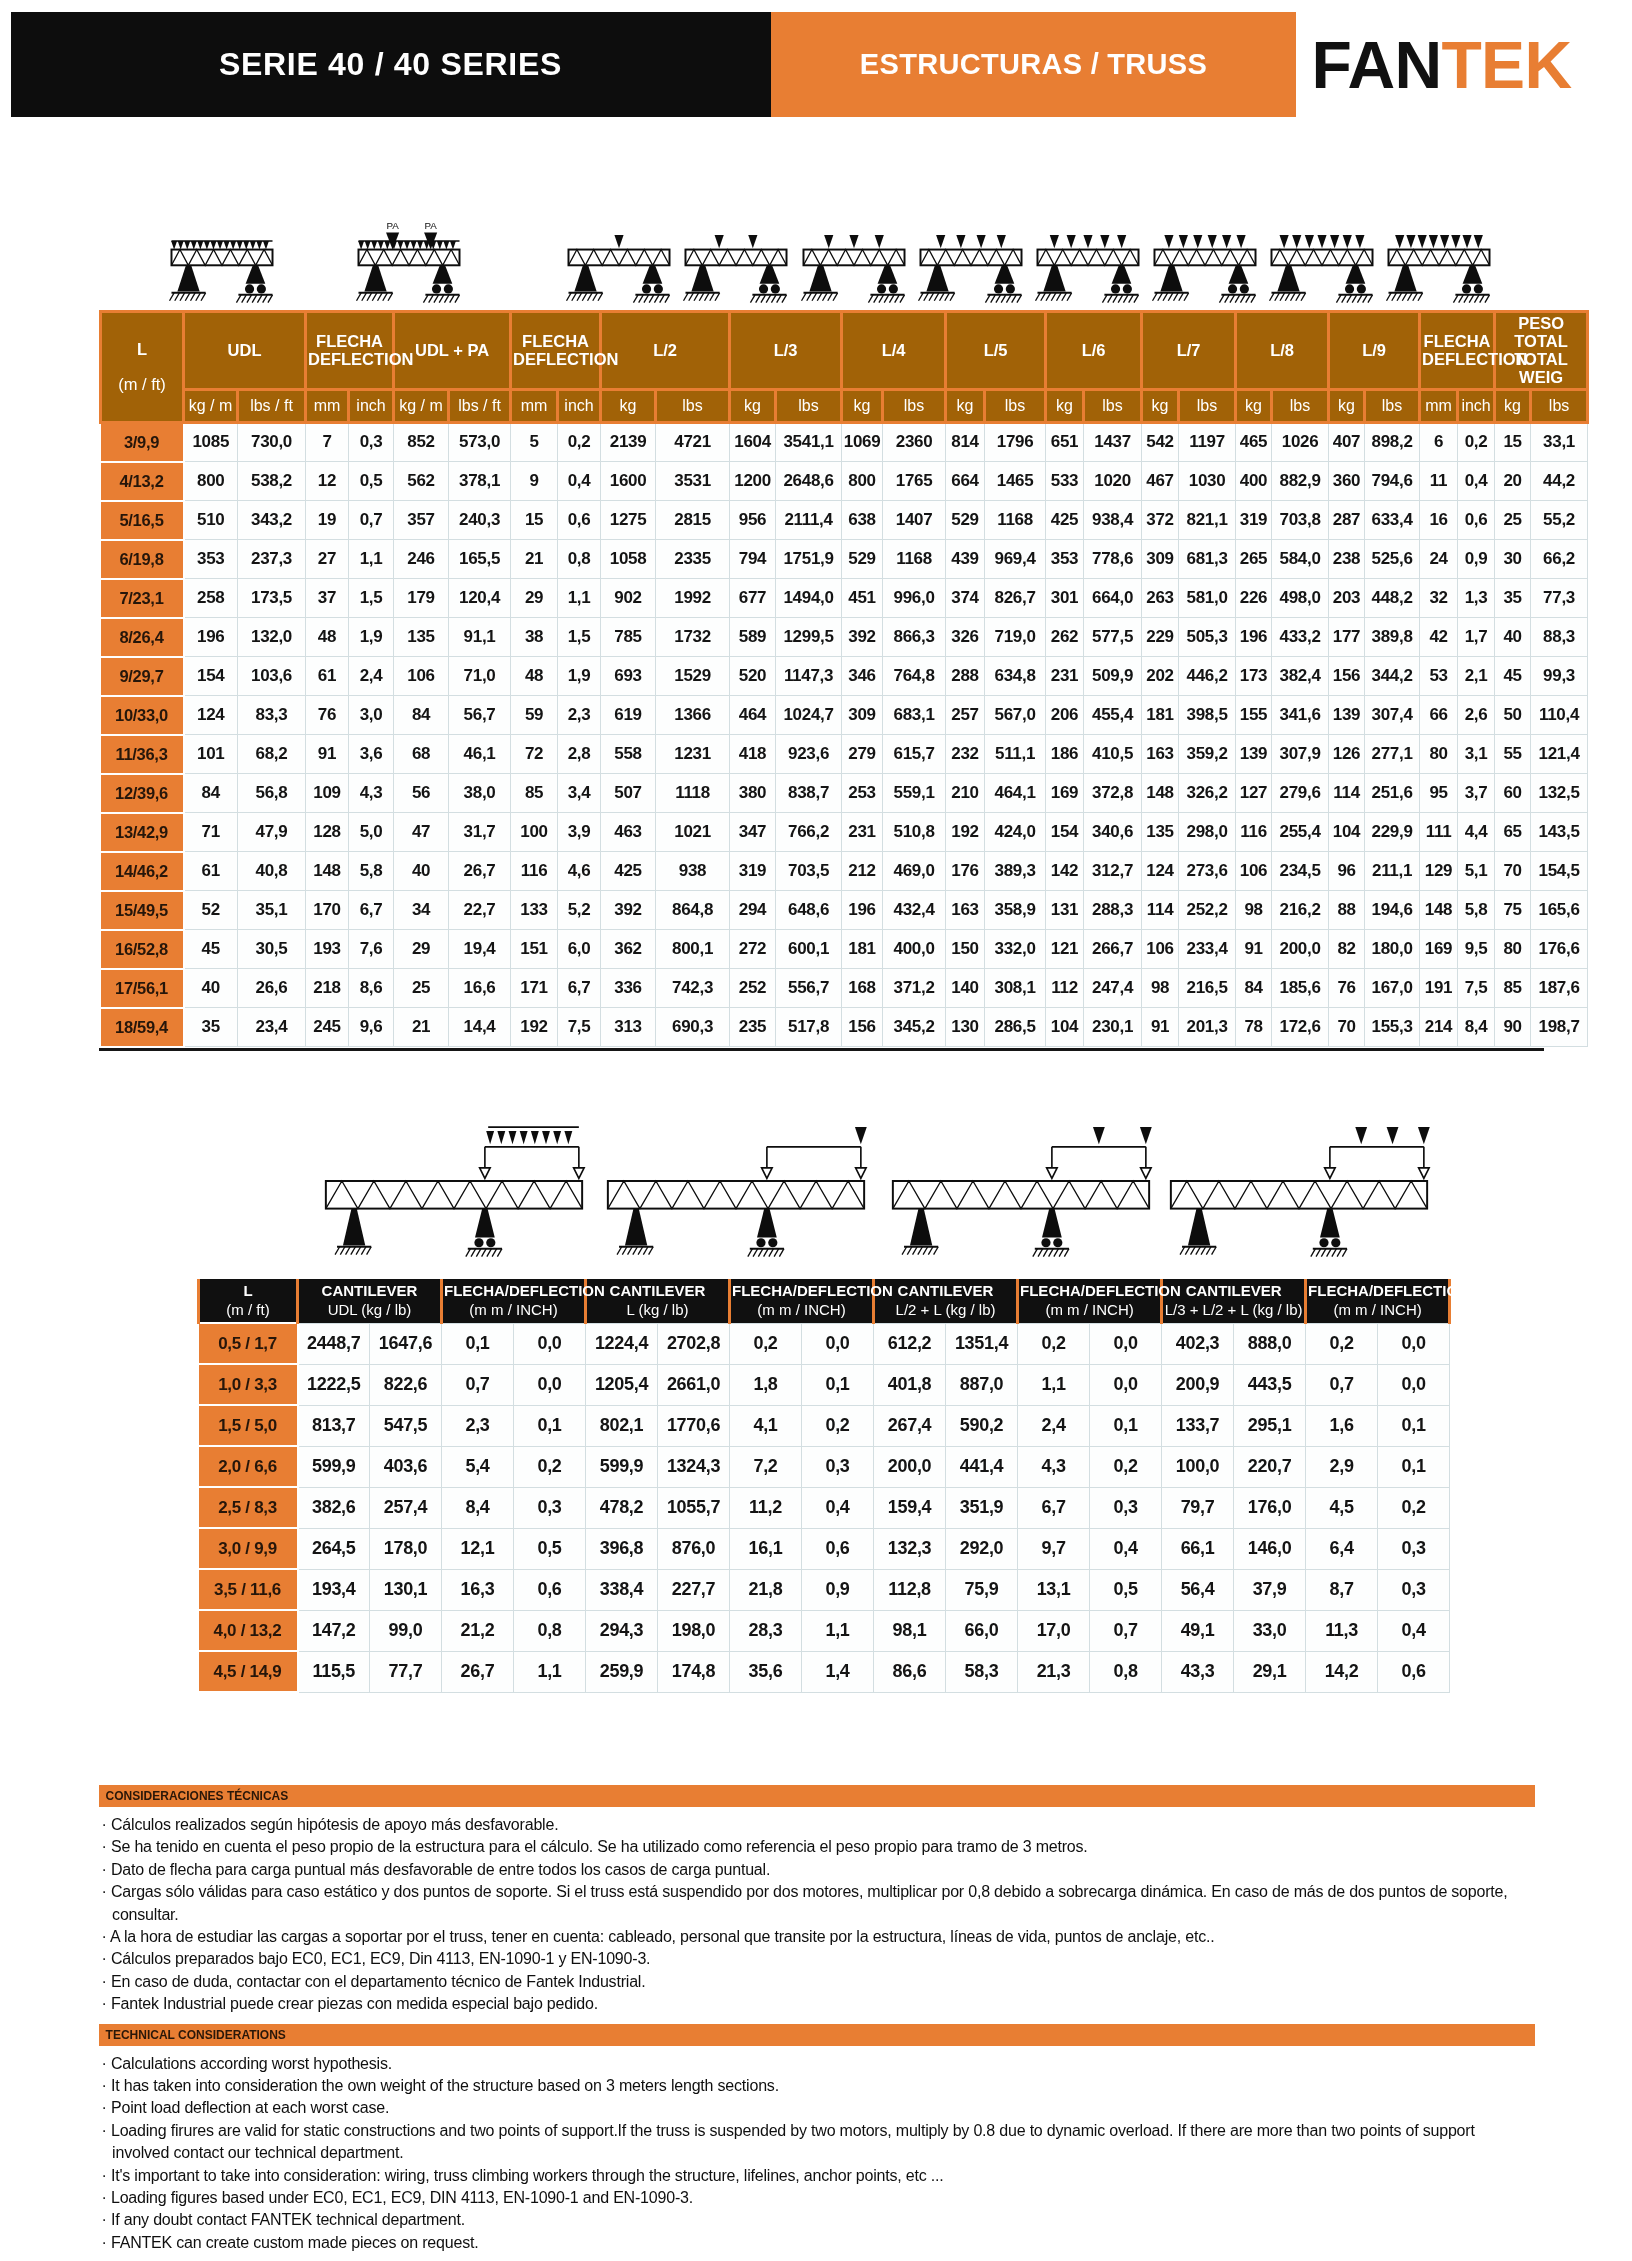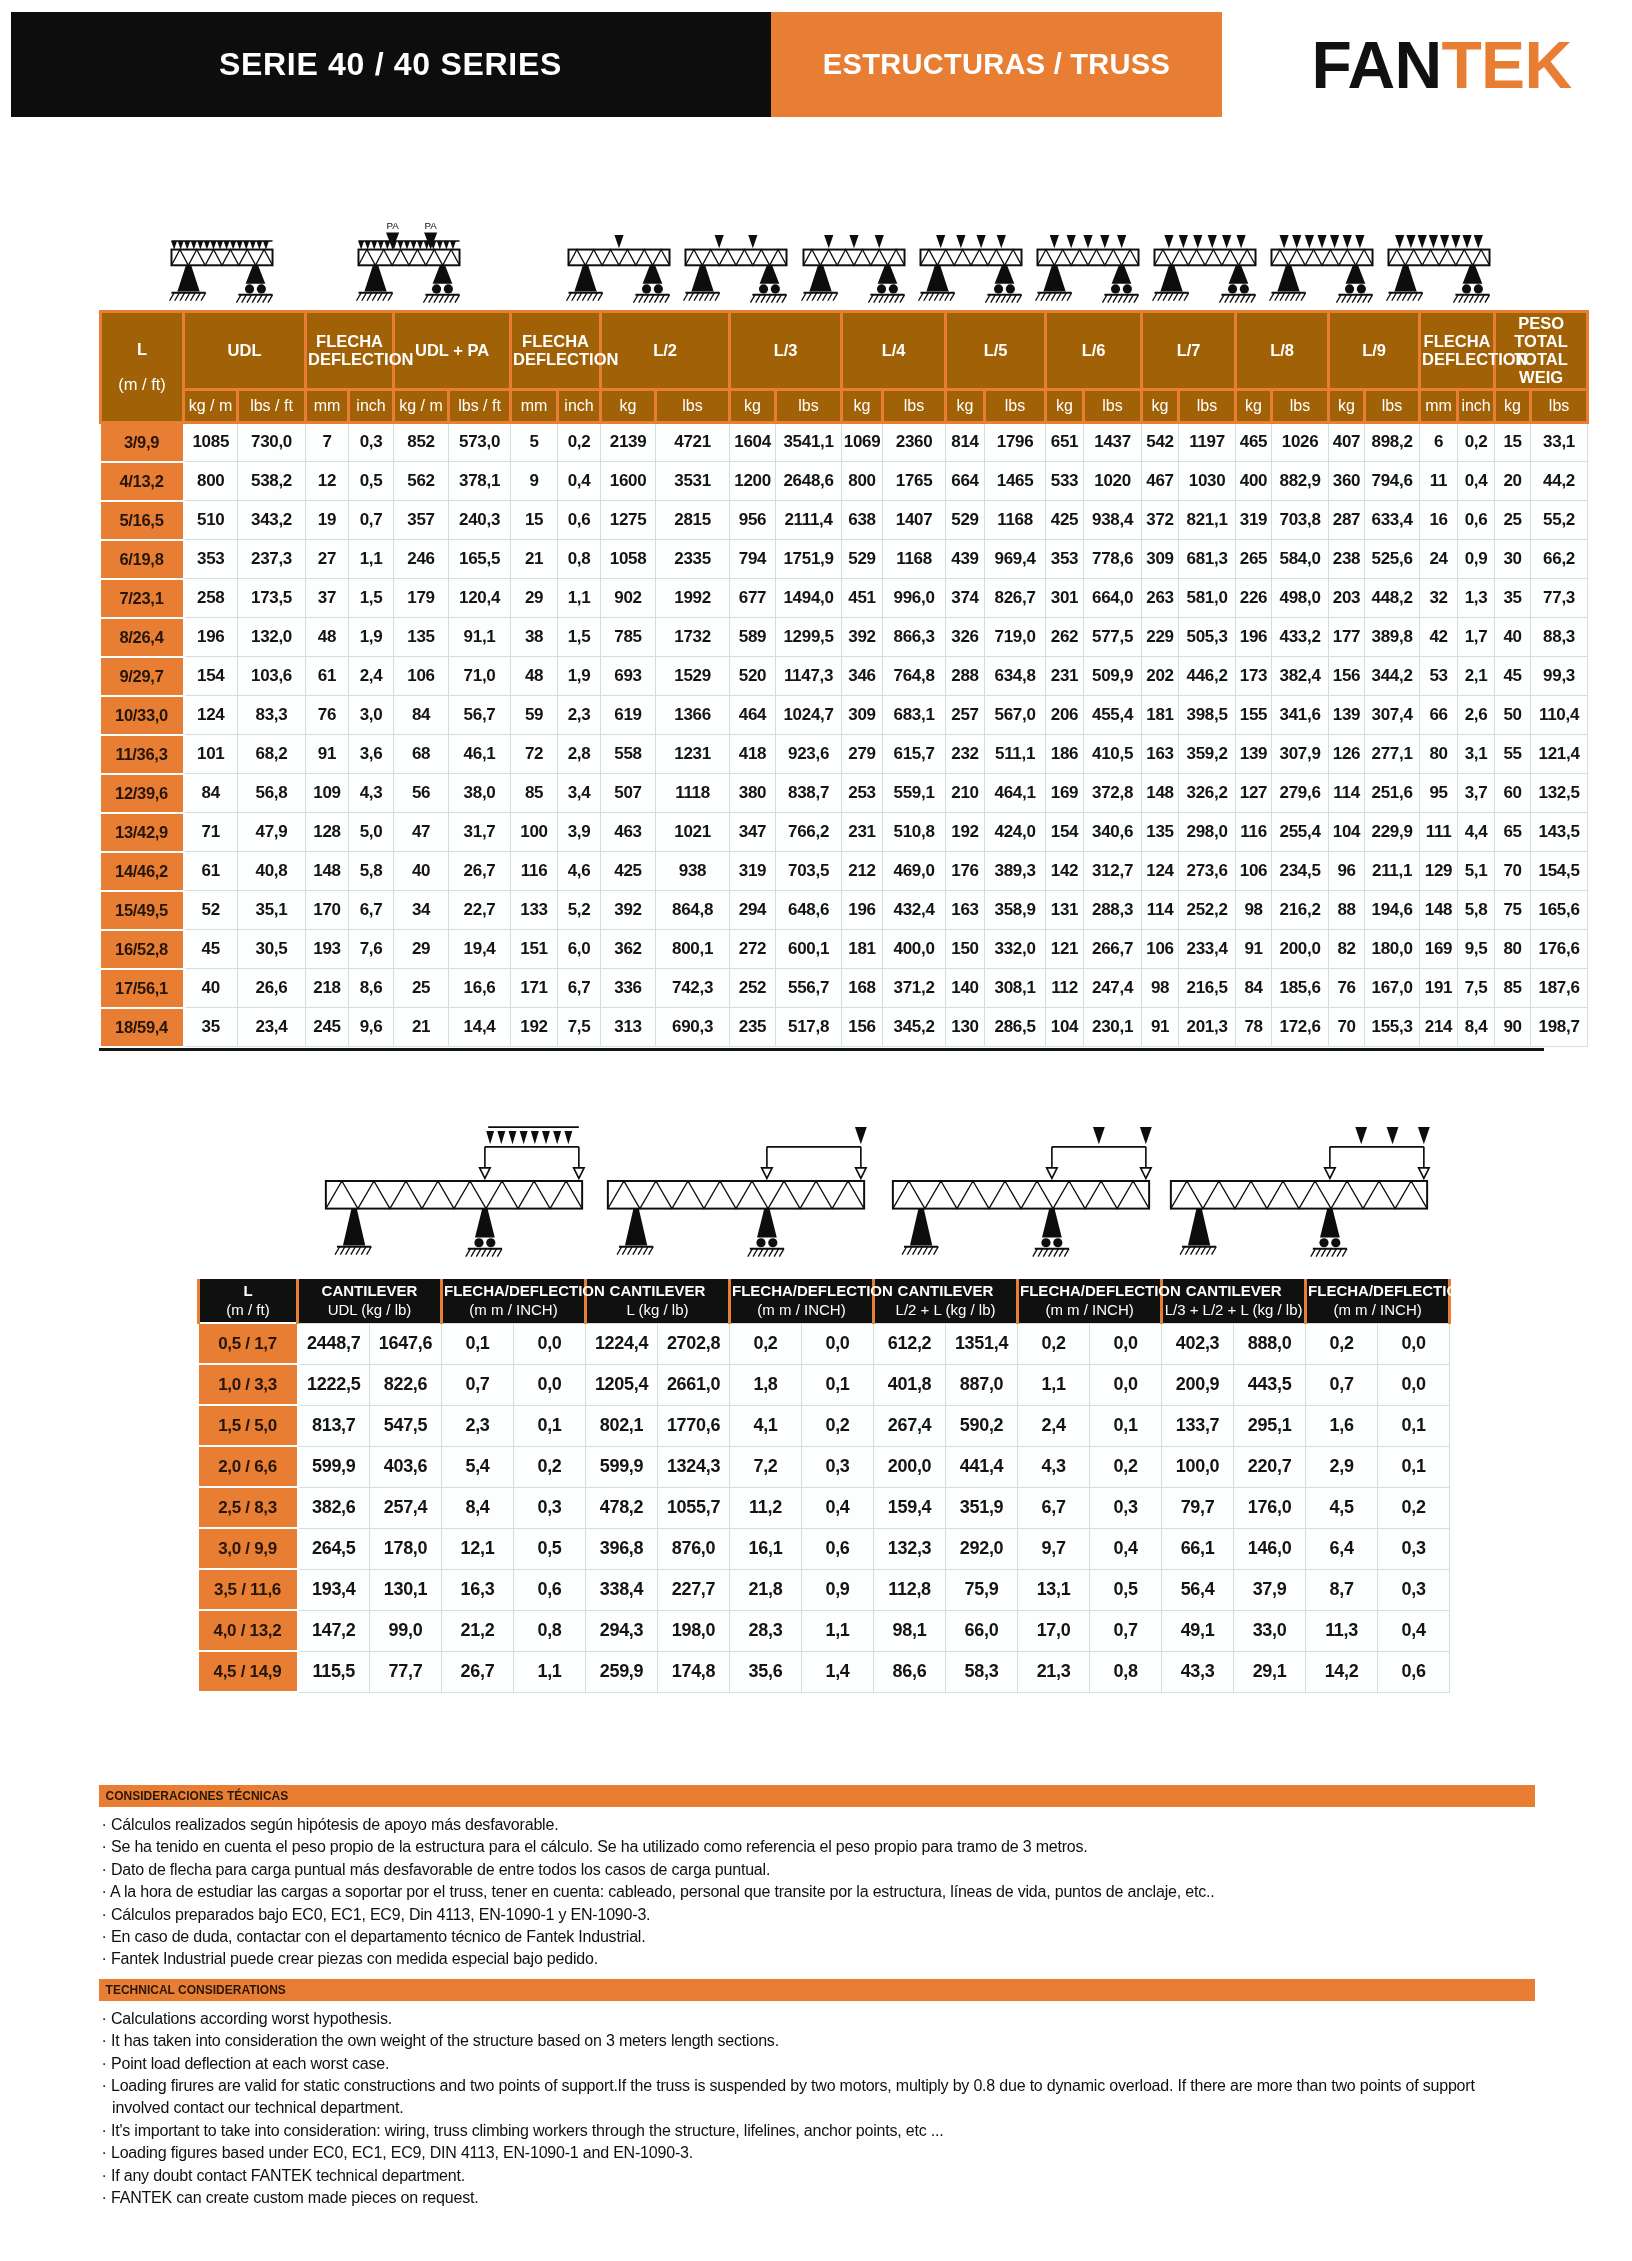--- a/index.html
+++ b/index.html
@@ -10,21 +10,21 @@
   }
   html,body{margin:0;padding:0;background:#ffffff;}
   .page{
     position:relative; width:1632px; height:2261px; background:#ffffff;
     font-family:"Liberation Sans", sans-serif; overflow:hidden; color:var(--ink);
   }
   
   .hdr-black{position:absolute;left:10.5px;top:12px;width:760px;height:105px;background:#0d0d0d;
     display:flex;align-items:center;justify-content:center;}
   .hdr-title{color:#fff;font-size:32px;font-weight:bold;letter-spacing:0.7px;}
-  .hdr-orange{position:absolute;left:771px;top:12px;width:451px;height:105px;background:var(--orange);
+  .hdr-orange{position:absolute;left:771px;top:12px;width:525px;height:105px;background:var(--orange);
     display:flex;align-items:center;justify-content:center;}
   .hdr-subtitle{color:#fff;font-size:29px;font-weight:bold;letter-spacing:0.3px;}
   .logo{position:absolute;left:1290px;top:12px;width:303px;height:105px;display:flex;align-items:center;justify-content:center;
     font-size:66px;font-weight:bold;letter-spacing:-0.7px;}
   .logo .tek{color:var(--orange);}
   
   .diag{position:absolute;}
   .diag svg{display:block;}
   
   .t1wrap{position:absolute;left:99px;top:310px;width:1445px;}
@@ -1372,20 +1372,21 @@
         </tbody>
       </table>
   </div>
 
   <div class="notes">
     <div class="note-bar">CONSIDERACIONES TÉCNICAS</div>
     <ul class="note-list" id="notesEs">
         <li>· Cálculos realizados según hipótesis de apoyo más desfavorable.</li>
         <li>· Se ha tenido en cuenta el peso propio de la estructura para el cálculo. Se ha utilizado como referencia el peso propio para tramo de 3 metros.</li>
         <li>· Dato de flecha para carga puntual más desfavorable de entre todos los casos de carga puntual.</li>
+        <li>· Cargas sólo válidas para caso estático y dos puntos de soporte. Si el truss está suspendido por dos motores, multiplicar por 0,8 debido a sobrecarga dinámica. En caso de más de dos puntos de soporte, consultar.</li>
         <li>· A la hora de estudiar las cargas a soportar por el truss, tener en cuenta: cableado, personal que transite por la estructura, líneas de vida, puntos de anclaje, etc..</li>
         <li>· Cálculos preparados bajo EC0, EC1, EC9, Din 4113, EN-1090-1 y EN-1090-3.</li>
         <li>· En caso de duda, contactar con el departamento técnico de Fantek Industrial.</li>
         <li>· Fantek Industrial puede crear piezas con medida especial bajo pedido.</li>
       </ul>
     <div class="note-bar">TECHNICAL CONSIDERATIONS</div>
     <ul class="note-list" id="notesEn">
         <li>· Calculations according worst  hypothesis.</li>
         <li>· It has taken into consideration the own weight of the structure based on 3 meters length sections.</li>
         <li>· Point load deflection at each worst case.</li>

